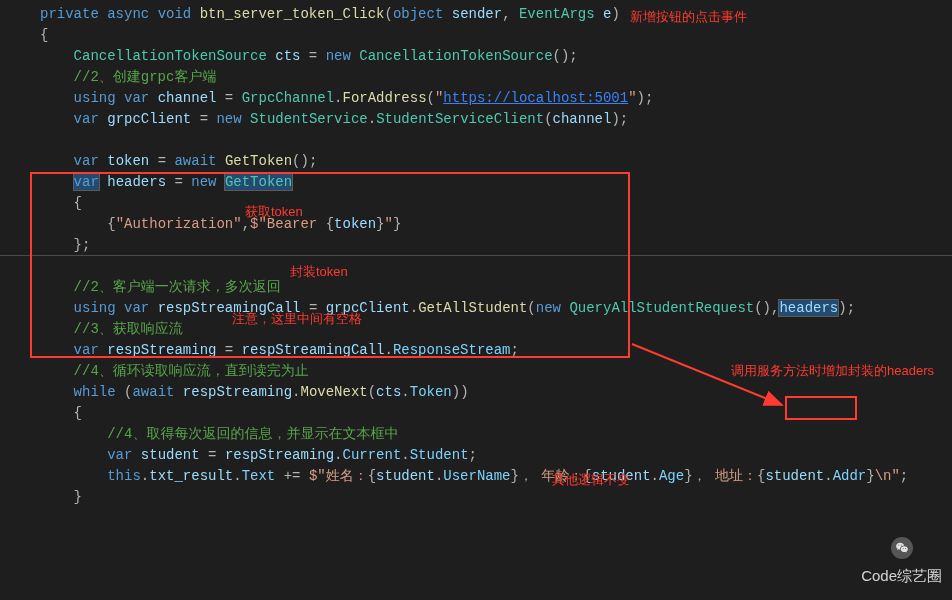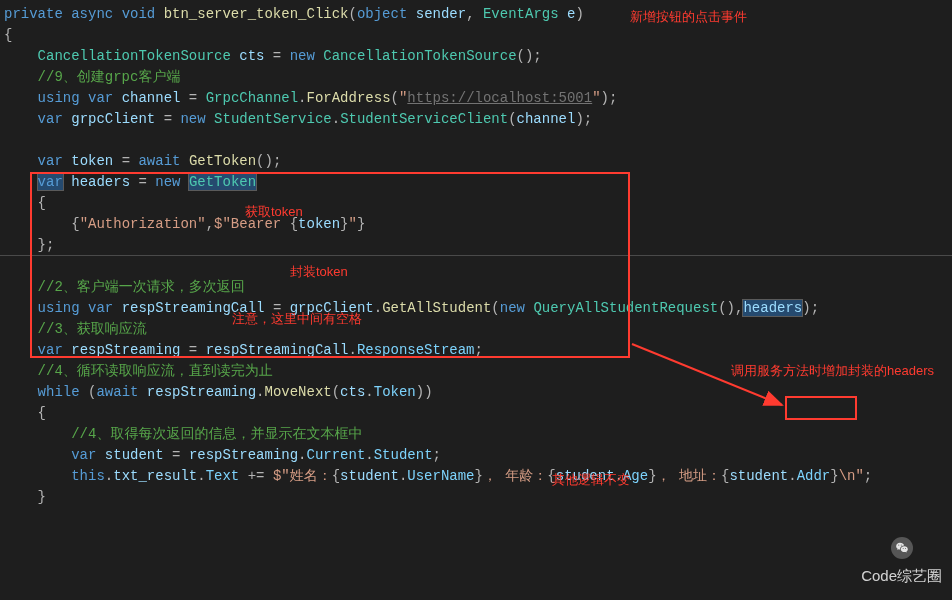--- a/index.html
+++ b/index.html
@@ -8,47 +8,47 @@
     font-family: Consolas, 'Courier New', monospace;
     font-size: 14px;
     line-height: 21px;
     color: #ccc;
     width: 952px;
     height: 600px;
     overflow: hidden;
     position: relative;
     padding: 4px 0;
   }
-  .code-line { white-space: pre; padding: 0 4px; }
+  .code-line { white-space: pre; padding: 0 4px; margin-left: 36px; }
   .kw { color: #569cd6; }       
   .type { color: #4ec9b0; }     
   .method { color: #dcdcaa; }   
   .str { color: #d69d85; }      
   .comment { color: #57a64a; }  
   .ident { color: #9cdcfe; }    
   .punct { color: #b4b4b4; }
-  .url { color: #737373; text-decoration: underline; }
+  .url { color: #3b82f6; text-decoration: underline; }
   .white { color: #7dd3fc; }
   .selbox { background: rgba(38,79,120,0.9); outline: 1px solid #5a5a5a; }
   .annot { color: #ff3b30; font-family: "Microsoft YaHei", sans-serif; font-size: 13px; position: absolute; pointer-events: none; }
   .red-rect { position: absolute; border: 2px solid #ff3b30; pointer-events: none; }
   .hr-line { position:absolute; height:1px; background:#4a4a4a; left:0; right:0; pointer-events:none; }
   svg.arrow { position: absolute; pointer-events: none; }
   .watermark { position: absolute; right: 10px; bottom: 14px; display:flex; align-items:center; gap:6px; color: rgba(255,255,255,0.8); font-family: "Microsoft YaHei", sans-serif; font-size: 15px; flex-direction: column; }
   .watermark .wicon { width:22px; height:22px; border-radius:50%; background: rgba(255,255,255,0.25); display:flex; align-items:center; justify-content:center; }
   .watermark .wicon svg { width:14px; height:14px; fill: rgba(255,255,255,0.85); }
 </style>
 </head>
 <body>
 
 <div id="code">
     <div class="code-line"><span class="kw">private</span><span> </span><span class="kw">async</span><span> </span><span class="kw">void</span><span> </span><span class="method">btn_server_token_Click</span><span class="punct">(</span><span class="kw">object</span><span> </span><span class="ident">sender</span><span class="punct">, </span><span class="type">EventArgs</span><span> </span><span class="ident">e</span><span class="punct">)</span></div>
     <div class="code-line"><span class="punct">{</span></div>
     <div class="code-line"><span>    </span><span class="type">CancellationTokenSource</span><span> </span><span class="ident">cts</span><span class="punct"> = </span><span class="kw">new</span><span> </span><span class="type">CancellationTokenSource</span><span class="punct">();</span></div>
-    <div class="code-line"><span>    </span><span class="comment">//9、创建grpc客户端</span></div>
+    <div class="code-line"><span>    </span><span class="comment">//2、创建grpc客户端</span></div>
     <div class="code-line"><span>    </span><span class="kw">using</span><span> </span><span class="kw">var</span><span> </span><span class="ident">channel</span><span class="punct"> = </span><span class="type">GrpcChannel</span><span class="punct">.</span><span class="method">ForAddress</span><span class="punct">(</span><span class="str">"</span><span class="url">https://localhost:5001</span><span class="str">"</span><span class="punct">);</span></div>
     <div class="code-line"><span>    </span><span class="kw">var</span><span> </span><span class="ident">grpcClient</span><span class="punct"> = </span><span class="kw">new</span><span> </span><span class="type">StudentService</span><span class="punct">.</span><span class="type">StudentServiceClient</span><span class="punct">(</span><span class="ident">channel</span><span class="punct">);</span></div>
     <div class="code-line"><span> </span></div>
     <div class="code-line"><span>    </span><span class="kw">var</span><span> </span><span class="ident">token</span><span class="punct"> = </span><span class="kw">await</span><span> </span><span class="method">GetToken</span><span class="punct">();</span></div>
     <div class="code-line"><span>    </span><span class="kw selbox">var</span><span> </span><span class="ident">headers</span><span class="punct"> = </span><span class="kw">new</span><span> </span><span class="type selbox">GetToken</span></div>
     <div class="code-line"><span class="punct">    {</span></div>
     <div class="code-line"><span>        </span><span class="punct">{</span><span class="str">"Authorization"</span><span class="punct">,</span><span class="str">$"Bearer </span><span class="punct">{</span><span class="ident">token</span><span class="punct">}</span><span class="str">"</span><span class="punct">}</span></div>
     <div class="code-line"><span class="punct">    };</span></div>
     <div class="code-line"><span> </span></div>
     <div class="code-line"><span>    </span><span class="comment">//2、客户端一次请求，多次返回</span></div>

